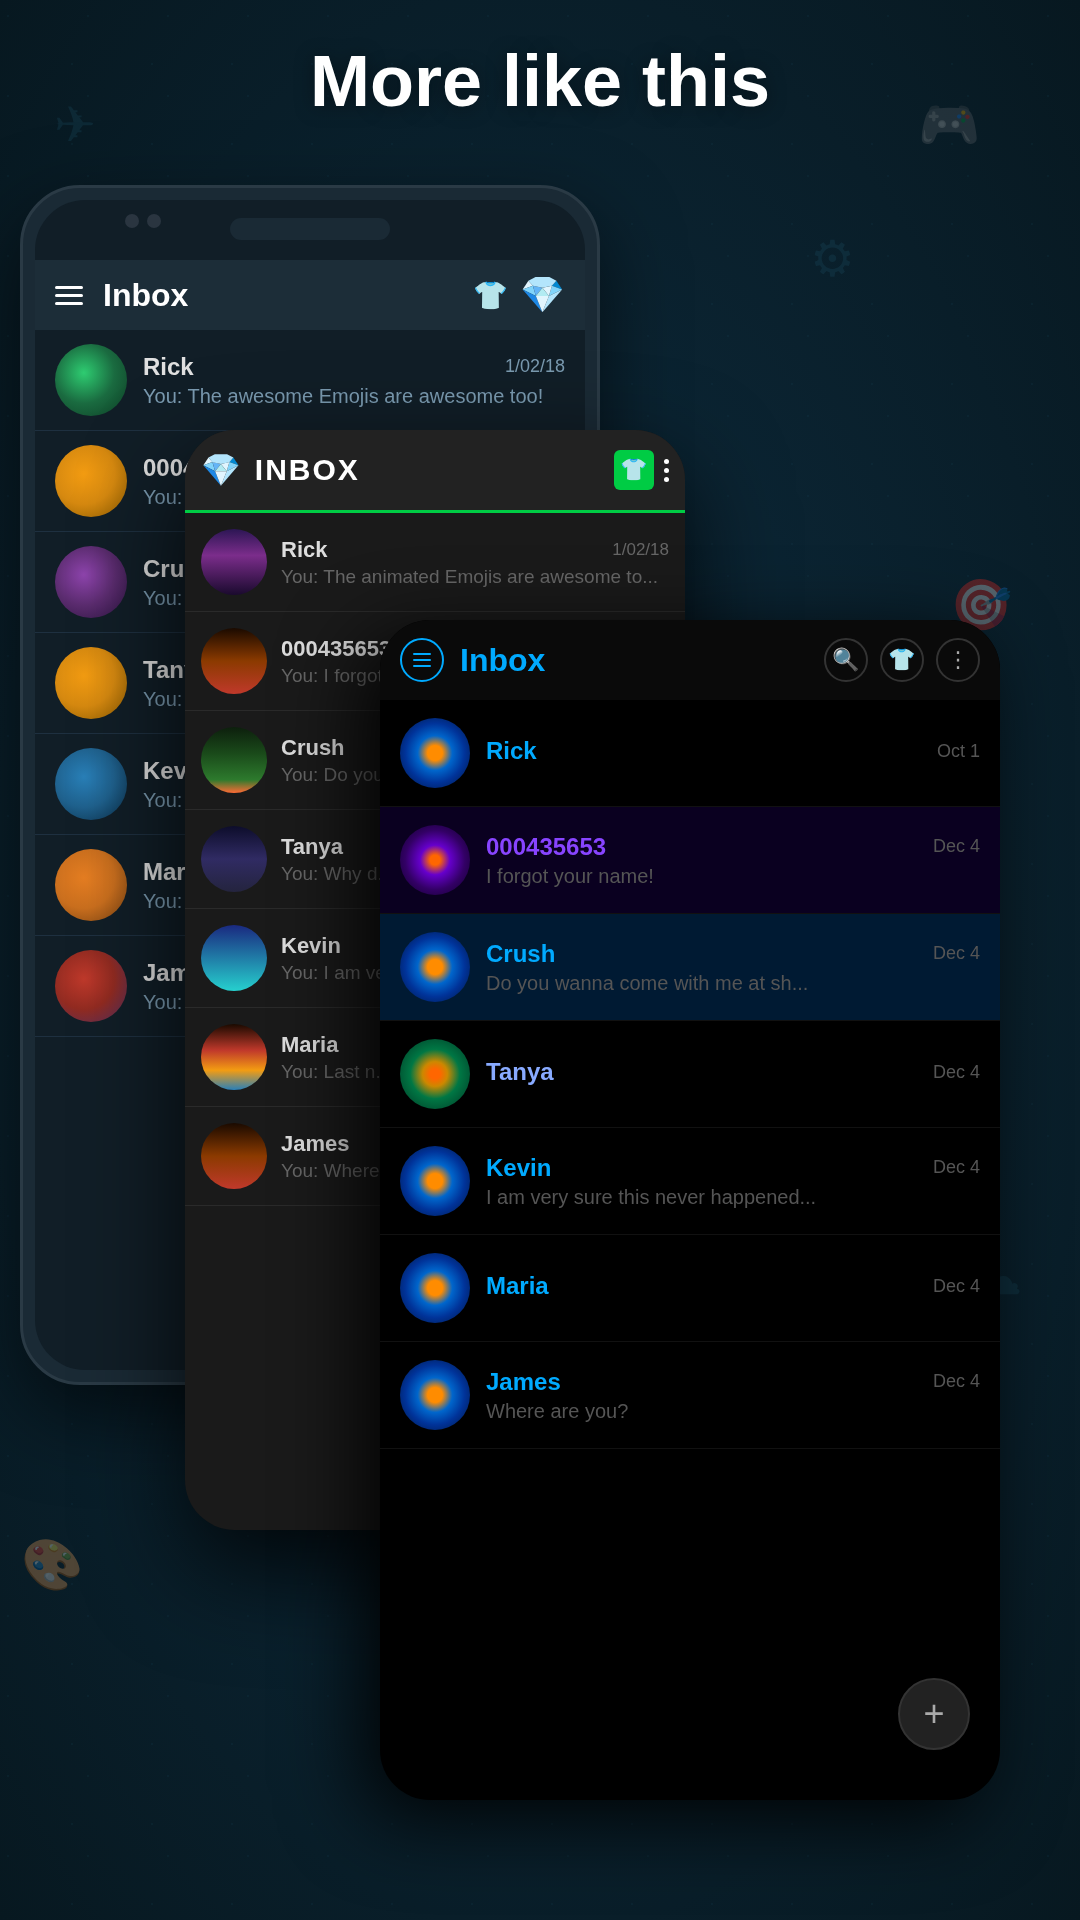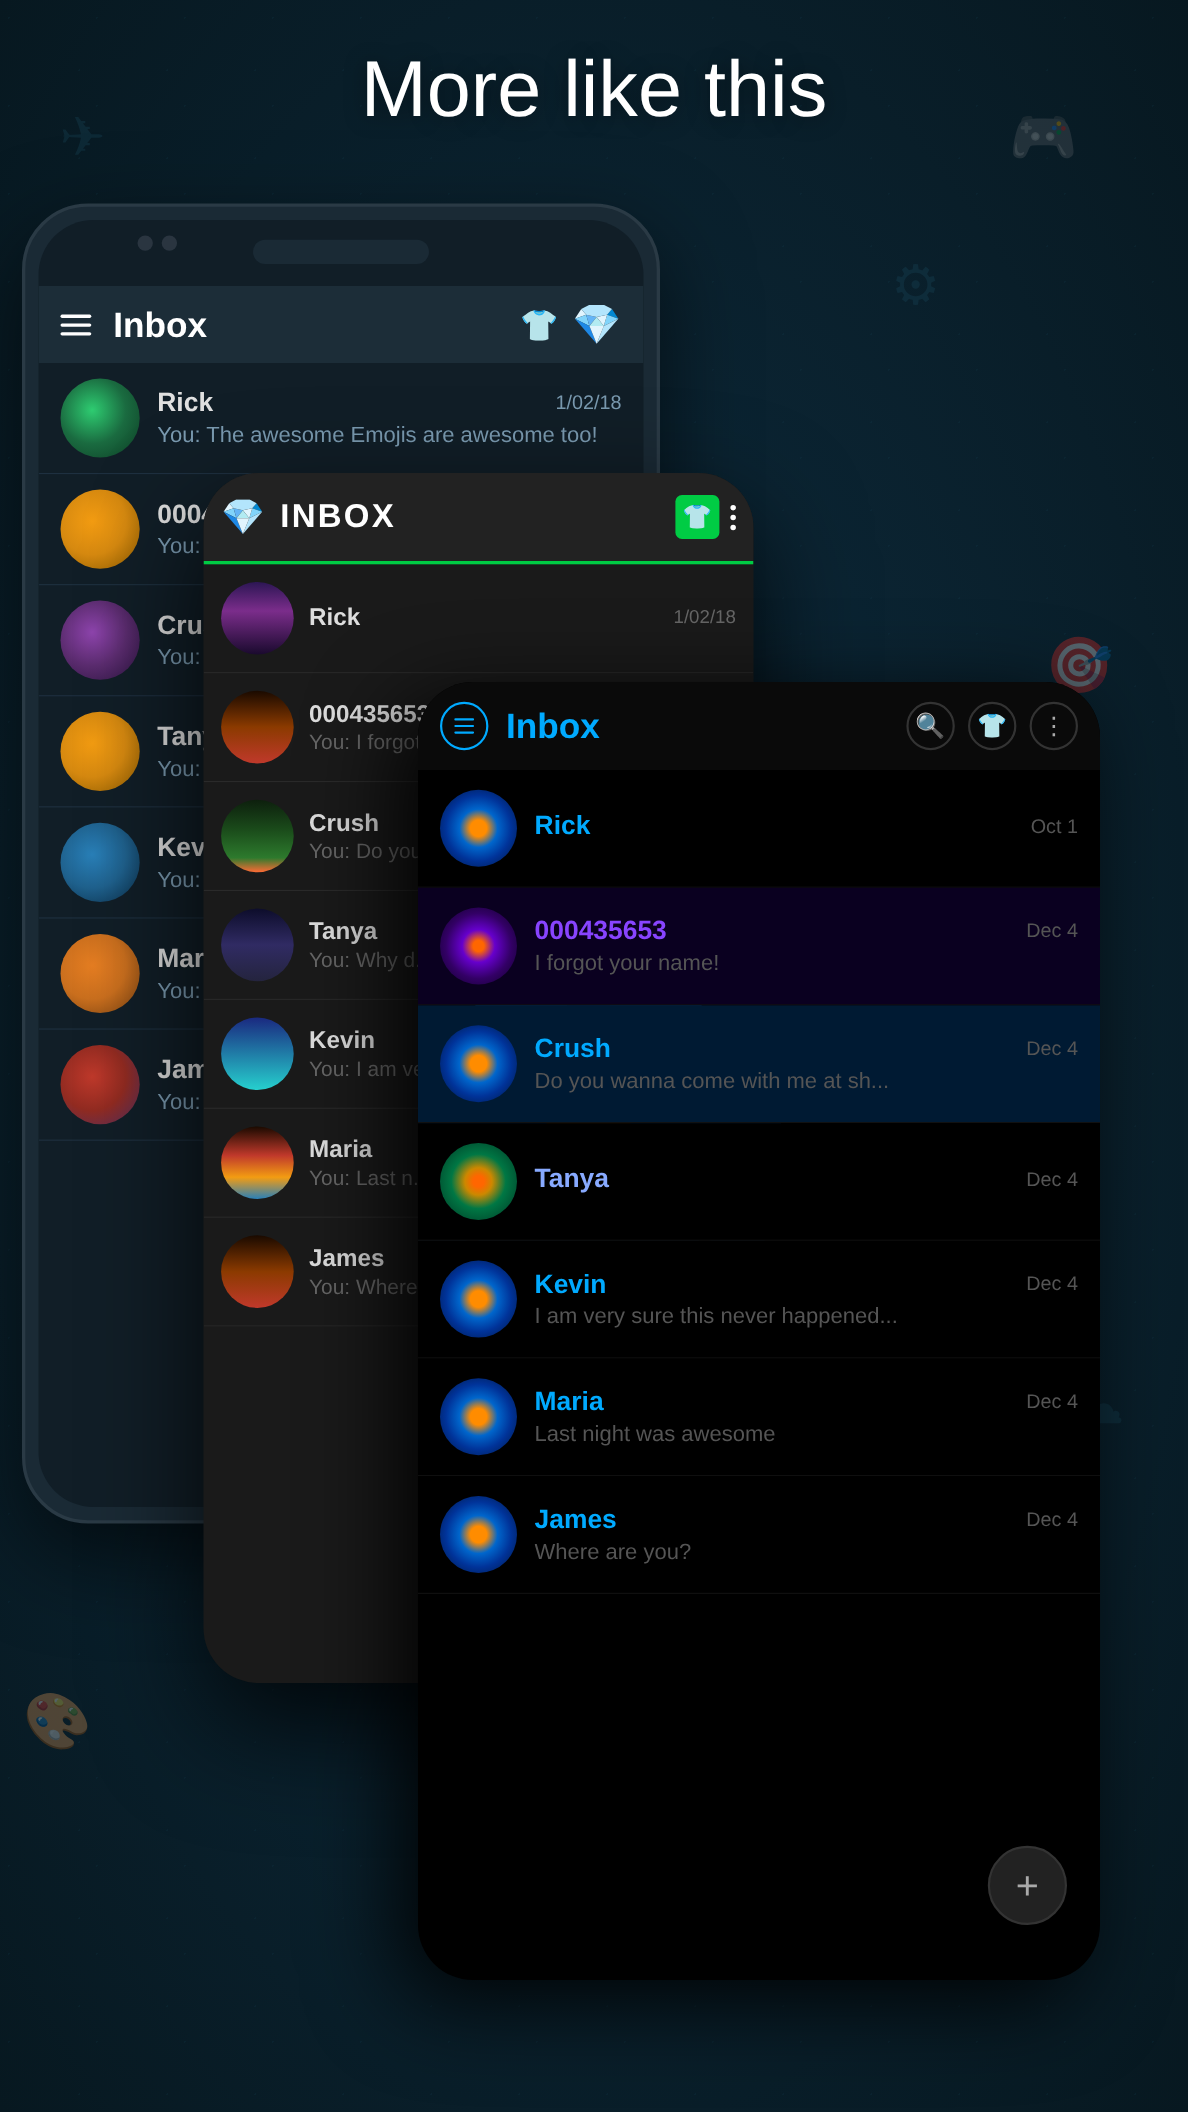--- a/index.html
+++ b/index.html
@@ -30,21 +30,21 @@
       background-size: 80px 80px;
     }
 
     
     .page-title {
       position: absolute;
       top: 40px;
       left: 0; right: 0;
       text-align: center;
       font-size: 72px;
-      font-weight: 400;
+      font-weight: 700;
       color: #ffffff;
       text-shadow: 0 2px 20px rgba(0,0,0,0.4);
       z-index: 10;
     }
 
     
     .phone-back {
       position: absolute;
       top: 185px;
       left: 20px;
@@ -537,20 +537,21 @@
   <div class="pm-green-bar"></div>
 
   <div class="pm-list">
     <div class="pm-item">
       <div class="pm-avatar av-mountain-purple"></div>
       <div class="pm-info">
         <div class="pm-name-row">
           <span class="pm-name">Rick</span>
           <span class="pm-date">1/02/18</span>
         </div>
+        <div class="pm-msg">You: The animated Emojis are awesome to...</div>
       </div>
     </div>
     <div class="pm-item">
       <div class="pm-avatar av-bridge-red"></div>
       <div class="pm-info">
         <div class="pm-name-row">
           <span class="pm-name">000435653</span>
         </div>
         <div class="pm-msg">You: I forgot...</div>
       </div>
@@ -690,21 +691,20 @@
           <div class="pf-msg">I am very sure this never happened...</div>
         </div>
       </div>
       <div class="pf-item">
         <div class="pf-avatar flower-avatar"></div>
         <div class="pf-info">
           <div class="pf-name-row">
             <span class="pf-name">Maria</span>
             <span class="pf-date">Dec 4</span>
           </div>
-          <div class="pf-msg">Last night was awesome</div>
         </div>
       </div>
       <div class="pf-item">
         <div class="pf-avatar flower-avatar"></div>
         <div class="pf-info">
           <div class="pf-name-row">
             <span class="pf-name">James</span>
             <span class="pf-date">Dec 4</span>
           </div>
           <div class="pf-msg">Where are you?</div>

